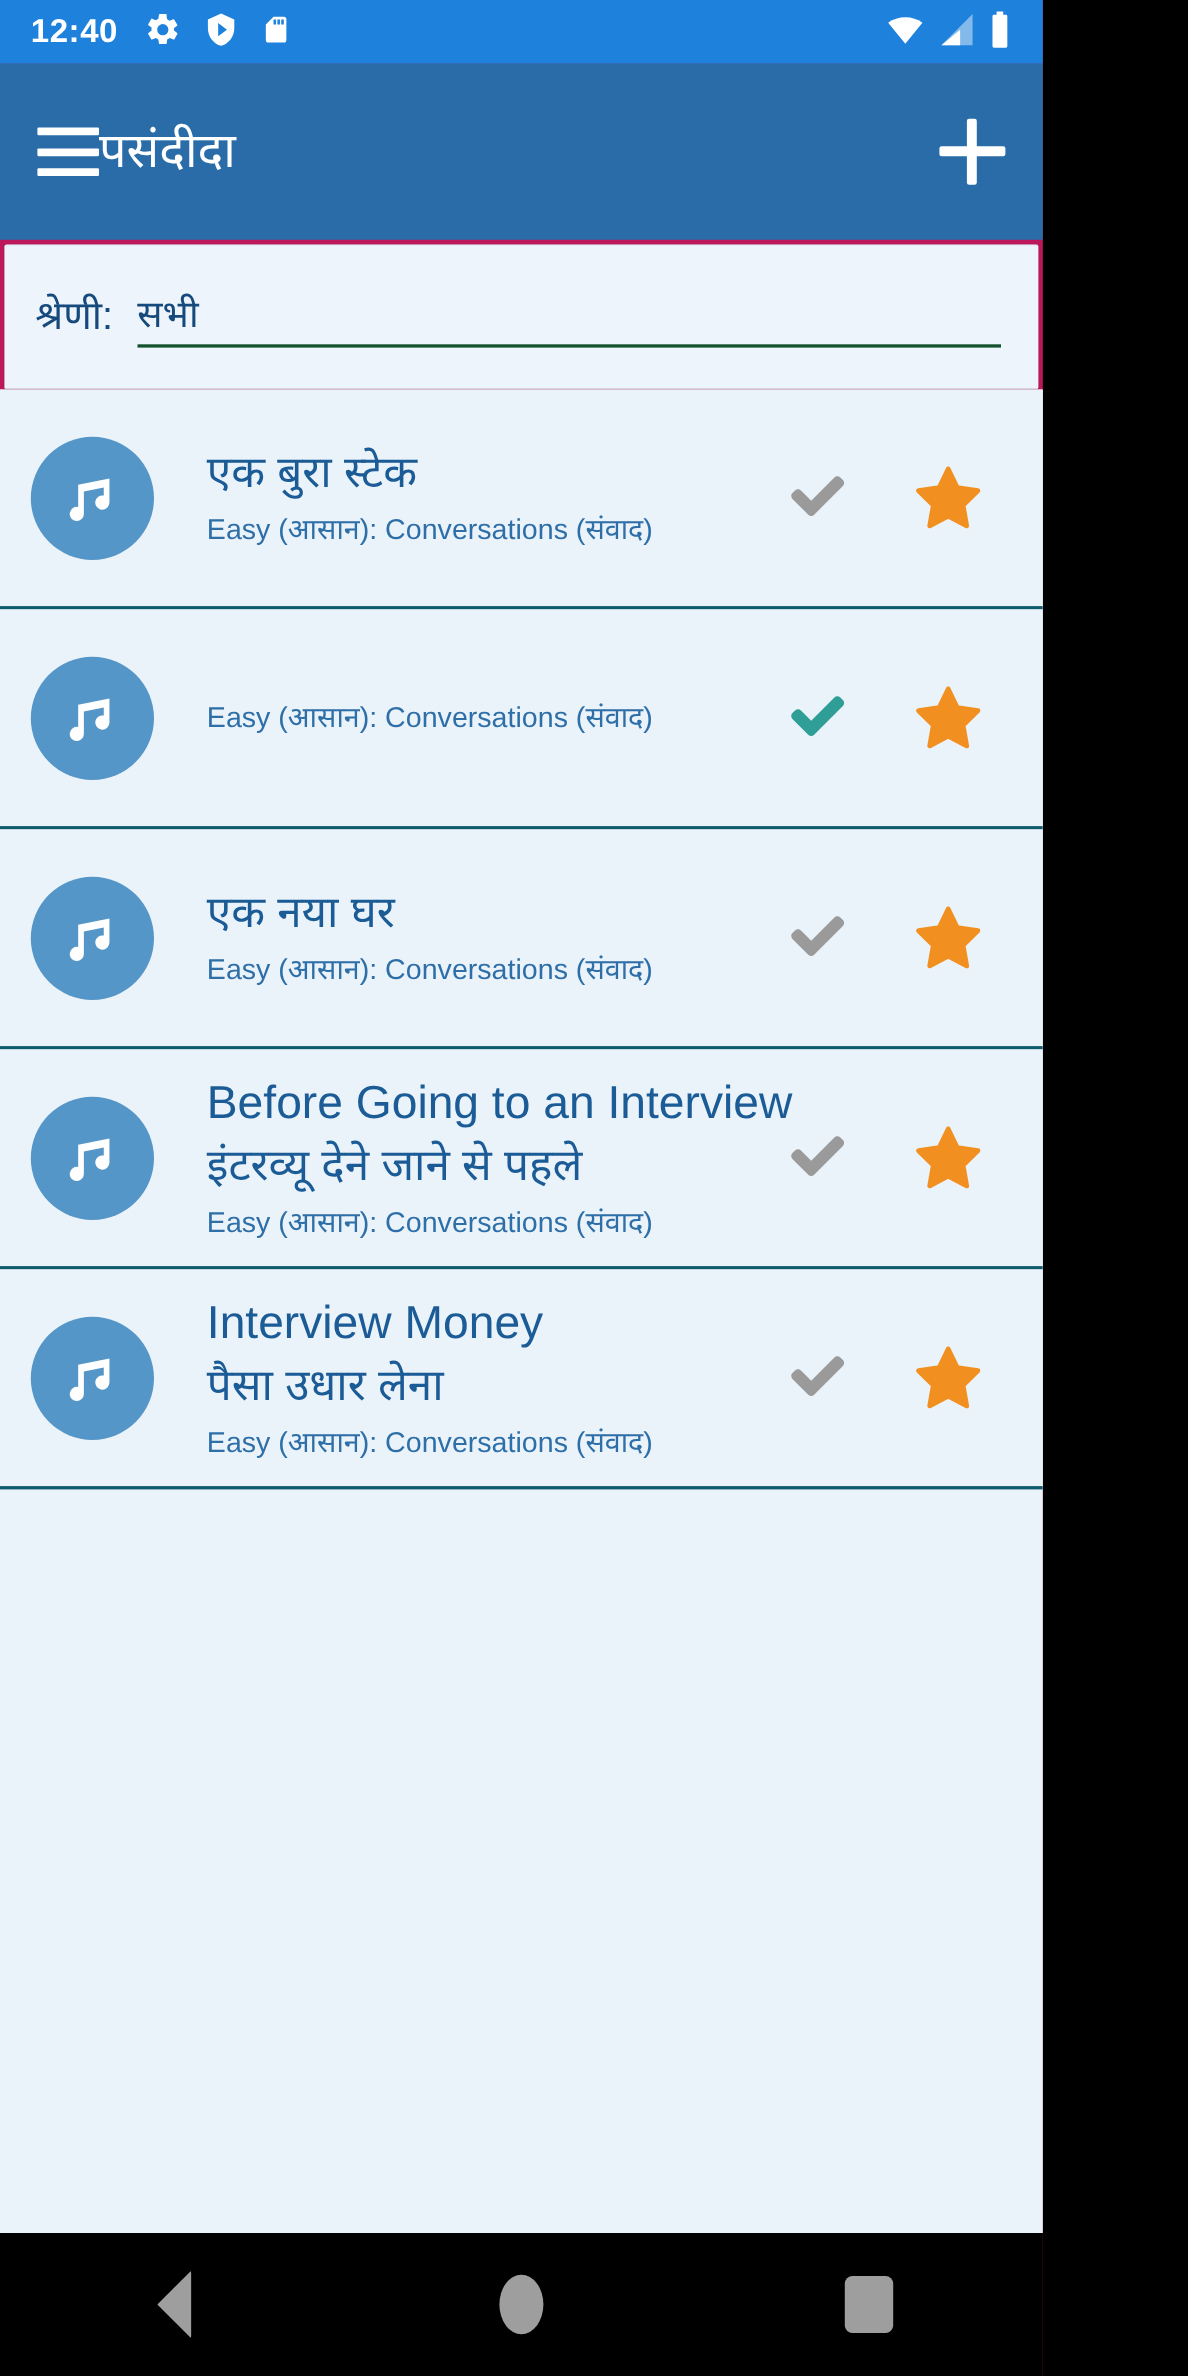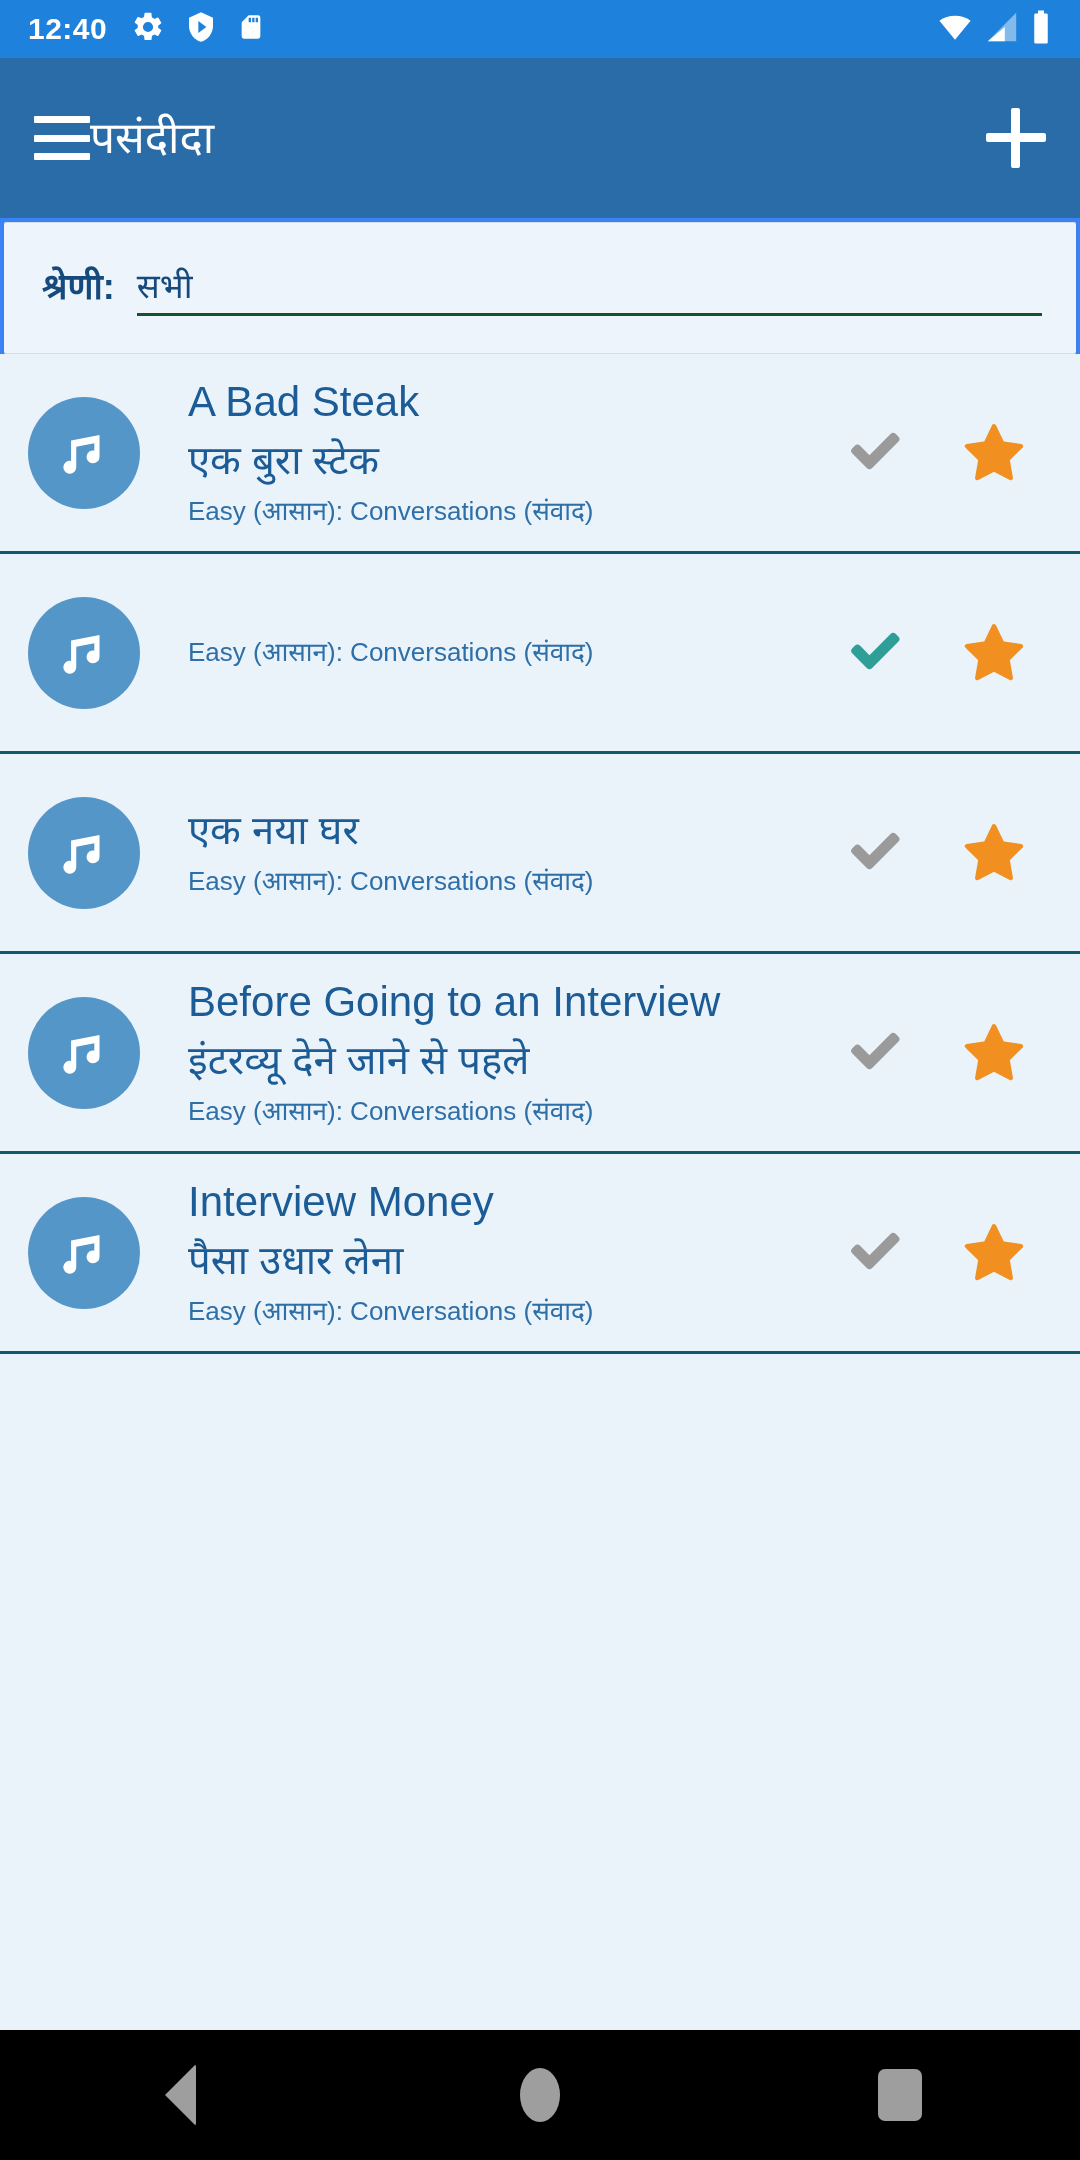--- a/index.html
+++ b/index.html
@@ -2,21 +2,21 @@
 <html><head>
 <meta charset="utf-8">
 <style>
   * { margin:0; padding:0; box-sizing:border-box; }
   html, body {
     width:1080px; height:2160px;
     background:#000;
     font-family:"Liberation Sans", sans-serif;
     overflow:hidden;
   }
-  .phone { width:1080px; height:2160px; position:relative; background:#3b82f6; display:flex; flex-direction:column; }
+  .phone { width:948px; height:2160px; position:relative; background:#be185d; display:flex; flex-direction:column; }
 
   
   .statusbar {
     height:58px; background:#1E82DC; flex:0 0 58px;
     display:flex; align-items:center; padding:0 28px;
     color:#fff;
   }
   .status-time { font-size:30px; font-weight:700; letter-spacing:.5px; line-height:1; }
   .status-left-icons { display:flex; align-items:center; gap:20px; margin-left:24px; }
   .status-right { margin-left:auto; display:flex; align-items:center; gap:10px; }
@@ -38,22 +38,22 @@
 
   
   .filter-card {
     flex:0 0 132px; background:#EDF4FB;
     border:1px solid #D2DEE8; border-left:none; border-right:none;
     margin:4px 4px 0 4px; border-radius:2px;
     display:flex; align-items:flex-start; padding:46px 0 0 0;
     box-shadow:0 1px 2px rgba(0,0,0,.10);
   }
   .filter-label {
-    font-size:36px; font-weight:700; color:#174A7C;
-    margin-left:38px; line-height:1;
+    font-size:36px; font-weight:400; color:#174A7C;
+    margin-left:28px; line-height:1;
     white-space:nowrap;
   }
   .filter-select {
     margin-left:22px; margin-right:34px; flex:1;
     border-bottom:3px solid #14532d;
     padding-bottom:10px; cursor:pointer;
   }
   .filter-value { font-size:34px; color:#174A7C; line-height:1; }
 
   
@@ -149,21 +149,20 @@
 
   <div class="list">
 
     <div class="row">
       <div class="avatar">
         <svg width="62" height="62" viewBox="0 0 24 24" fill="#fff">
             <path d="M9 17.5a2.5 2.5 0 1 1-2-2.45V7.2l11-2.2v8.5a2.5 2.5 0 1 1-2-2.45V8.2L9 9.6v7.9z"></path>
           </svg>
       </div>
       <div class="row-texts">
-        <div class="row-title">A Bad Steak</div>
         <div class="row-sub">एक बुरा स्टेक</div>
         <div class="row-meta">Easy (आसान): Conversations (संवाद)</div>
       </div>
       <div class="row-actions">
         <div class="act">
           <svg width="64" height="64" viewBox="0 0 24 24">
               <path d="M9.3 17.6 3.9 12.2a1.4 1.4 0 0 1 0-2l.9-.9a1.4 1.4 0 0 1 2 0l3.5 3.5 7.9-7.9a1.4 1.4 0 0 1 2 0l.9.9a1.4 1.4 0 0 1 0 2l-9.8 9.8a1.4 1.4 0 0 1-2 0z" fill="#9A9A9A"></path>
             </svg>
         </div>
         <div class="act">

